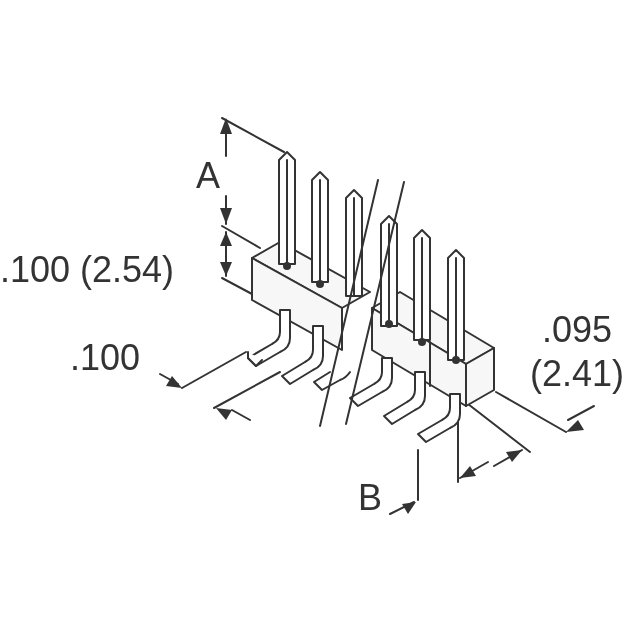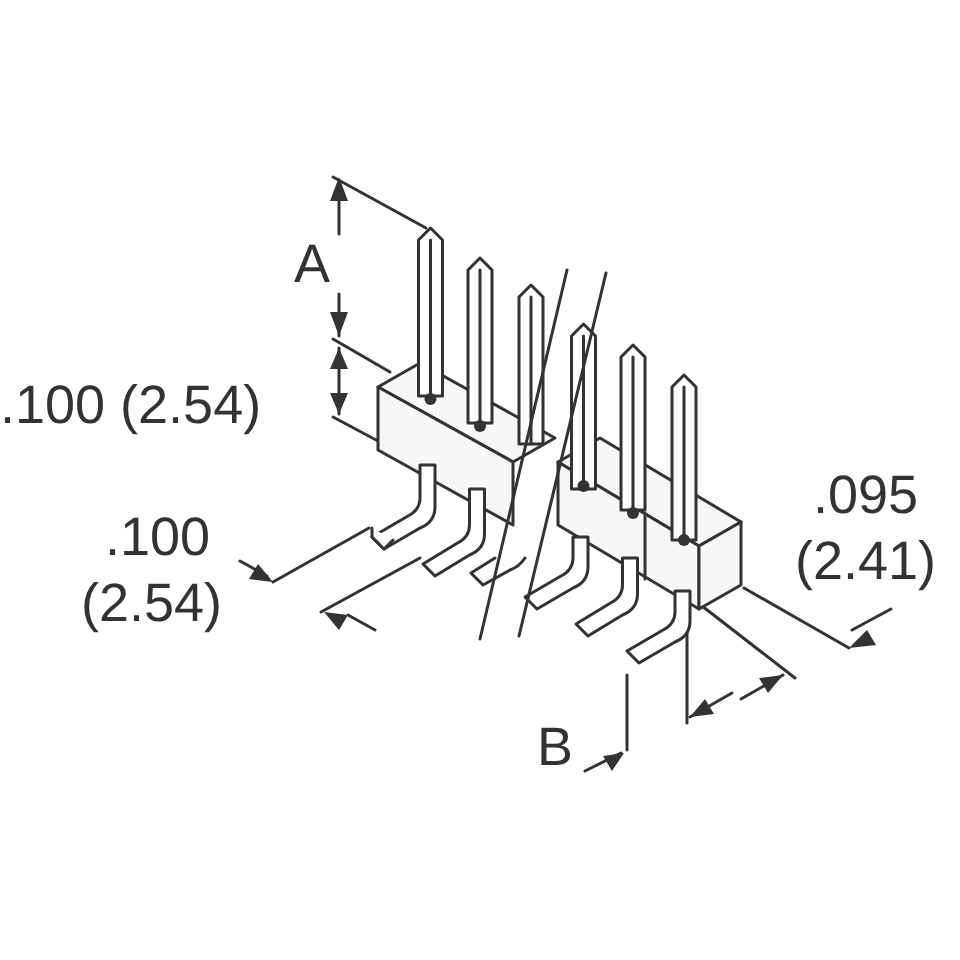--- a/index.html
+++ b/index.html
@@ -101,17 +101,16 @@
         <polygon points="460,478 470,466 476,476"></polygon>
         <polygon points="522,450 506,452 512,462"></polygon>
         <polygon points="416,502 402,504 408,514"></polygon>
       </g>
     </g>
   </svg>
 
   <div class="lbl" style="left:196px;top:158px;">A</div>
   <div class="lbl" style="left:0px;top:232px;margin-top:20px;">.100 (2.54)</div>
   <div class="lbl" style="left:70px;top:340px;">.100</div>
-  <div class="lbl" style="left:54px;top:384px;">(2.54)</div>
   <div class="lbl" style="left:542px;top:312px;">.095</div>
   <div class="lbl" style="left:530px;top:356px;">(2.41)</div>
   <div class="lbl" style="left:358px;top:480px;">B</div>
 </div>
 
 </body></html>

